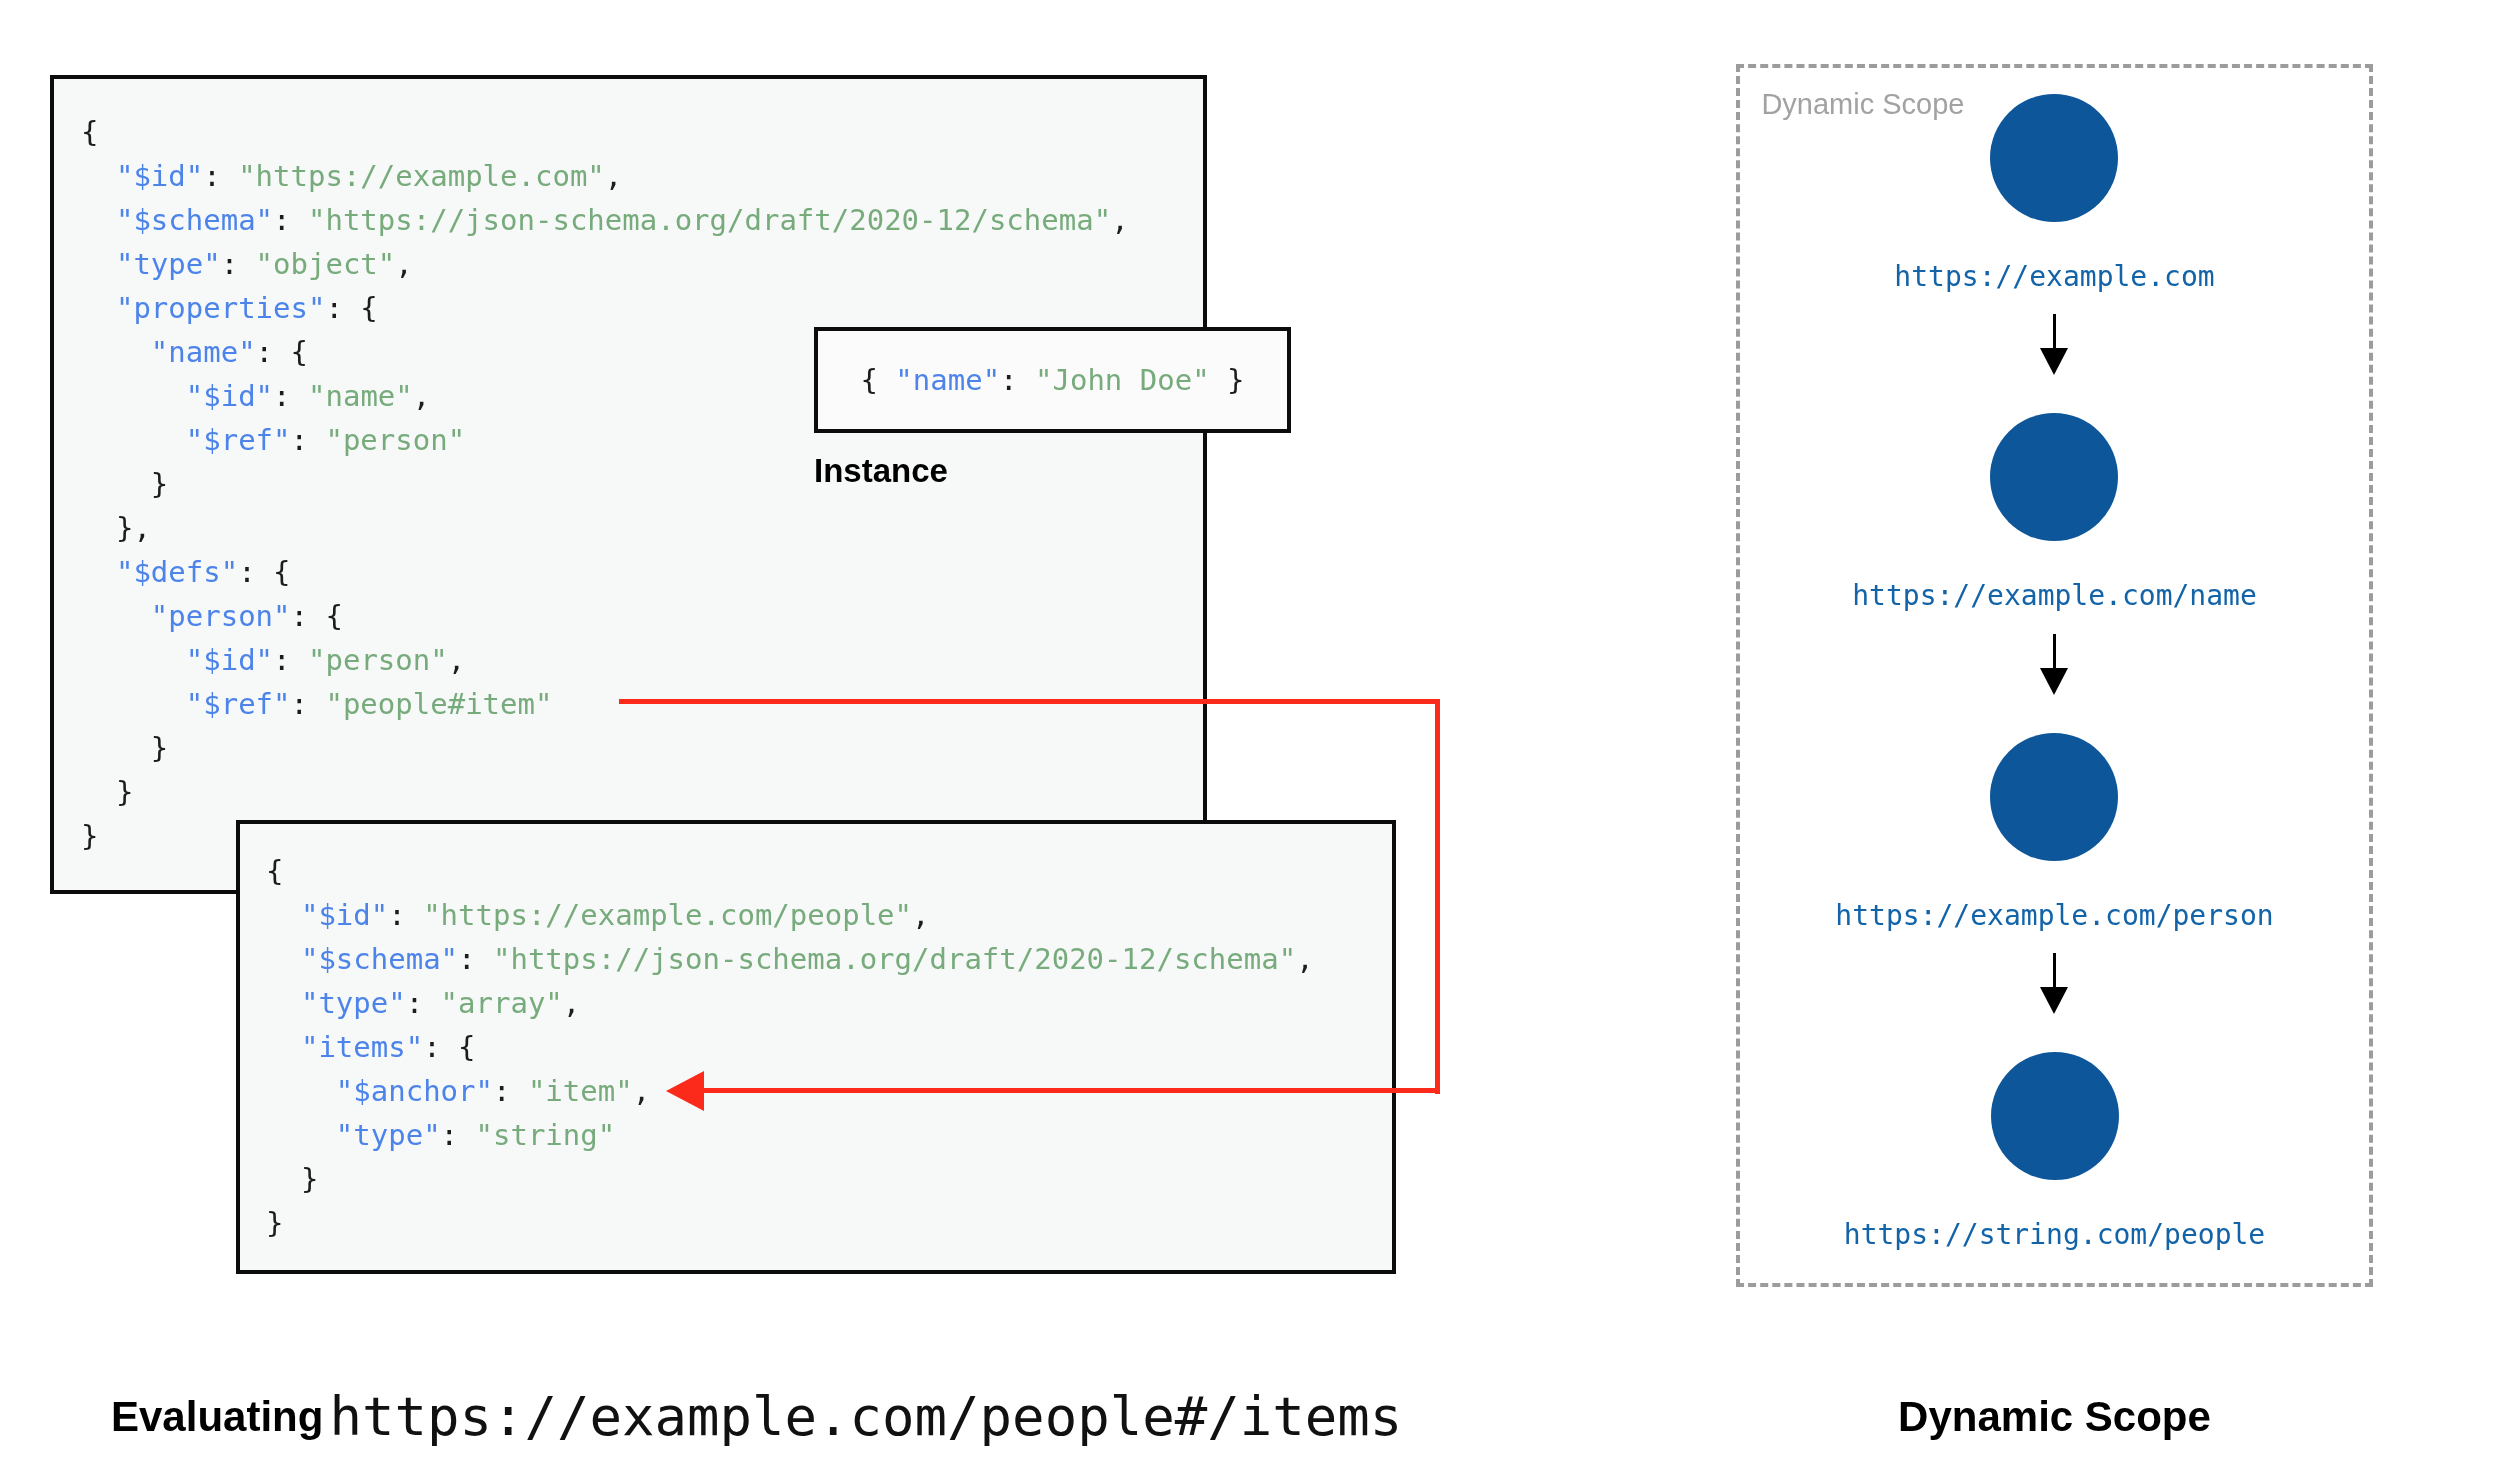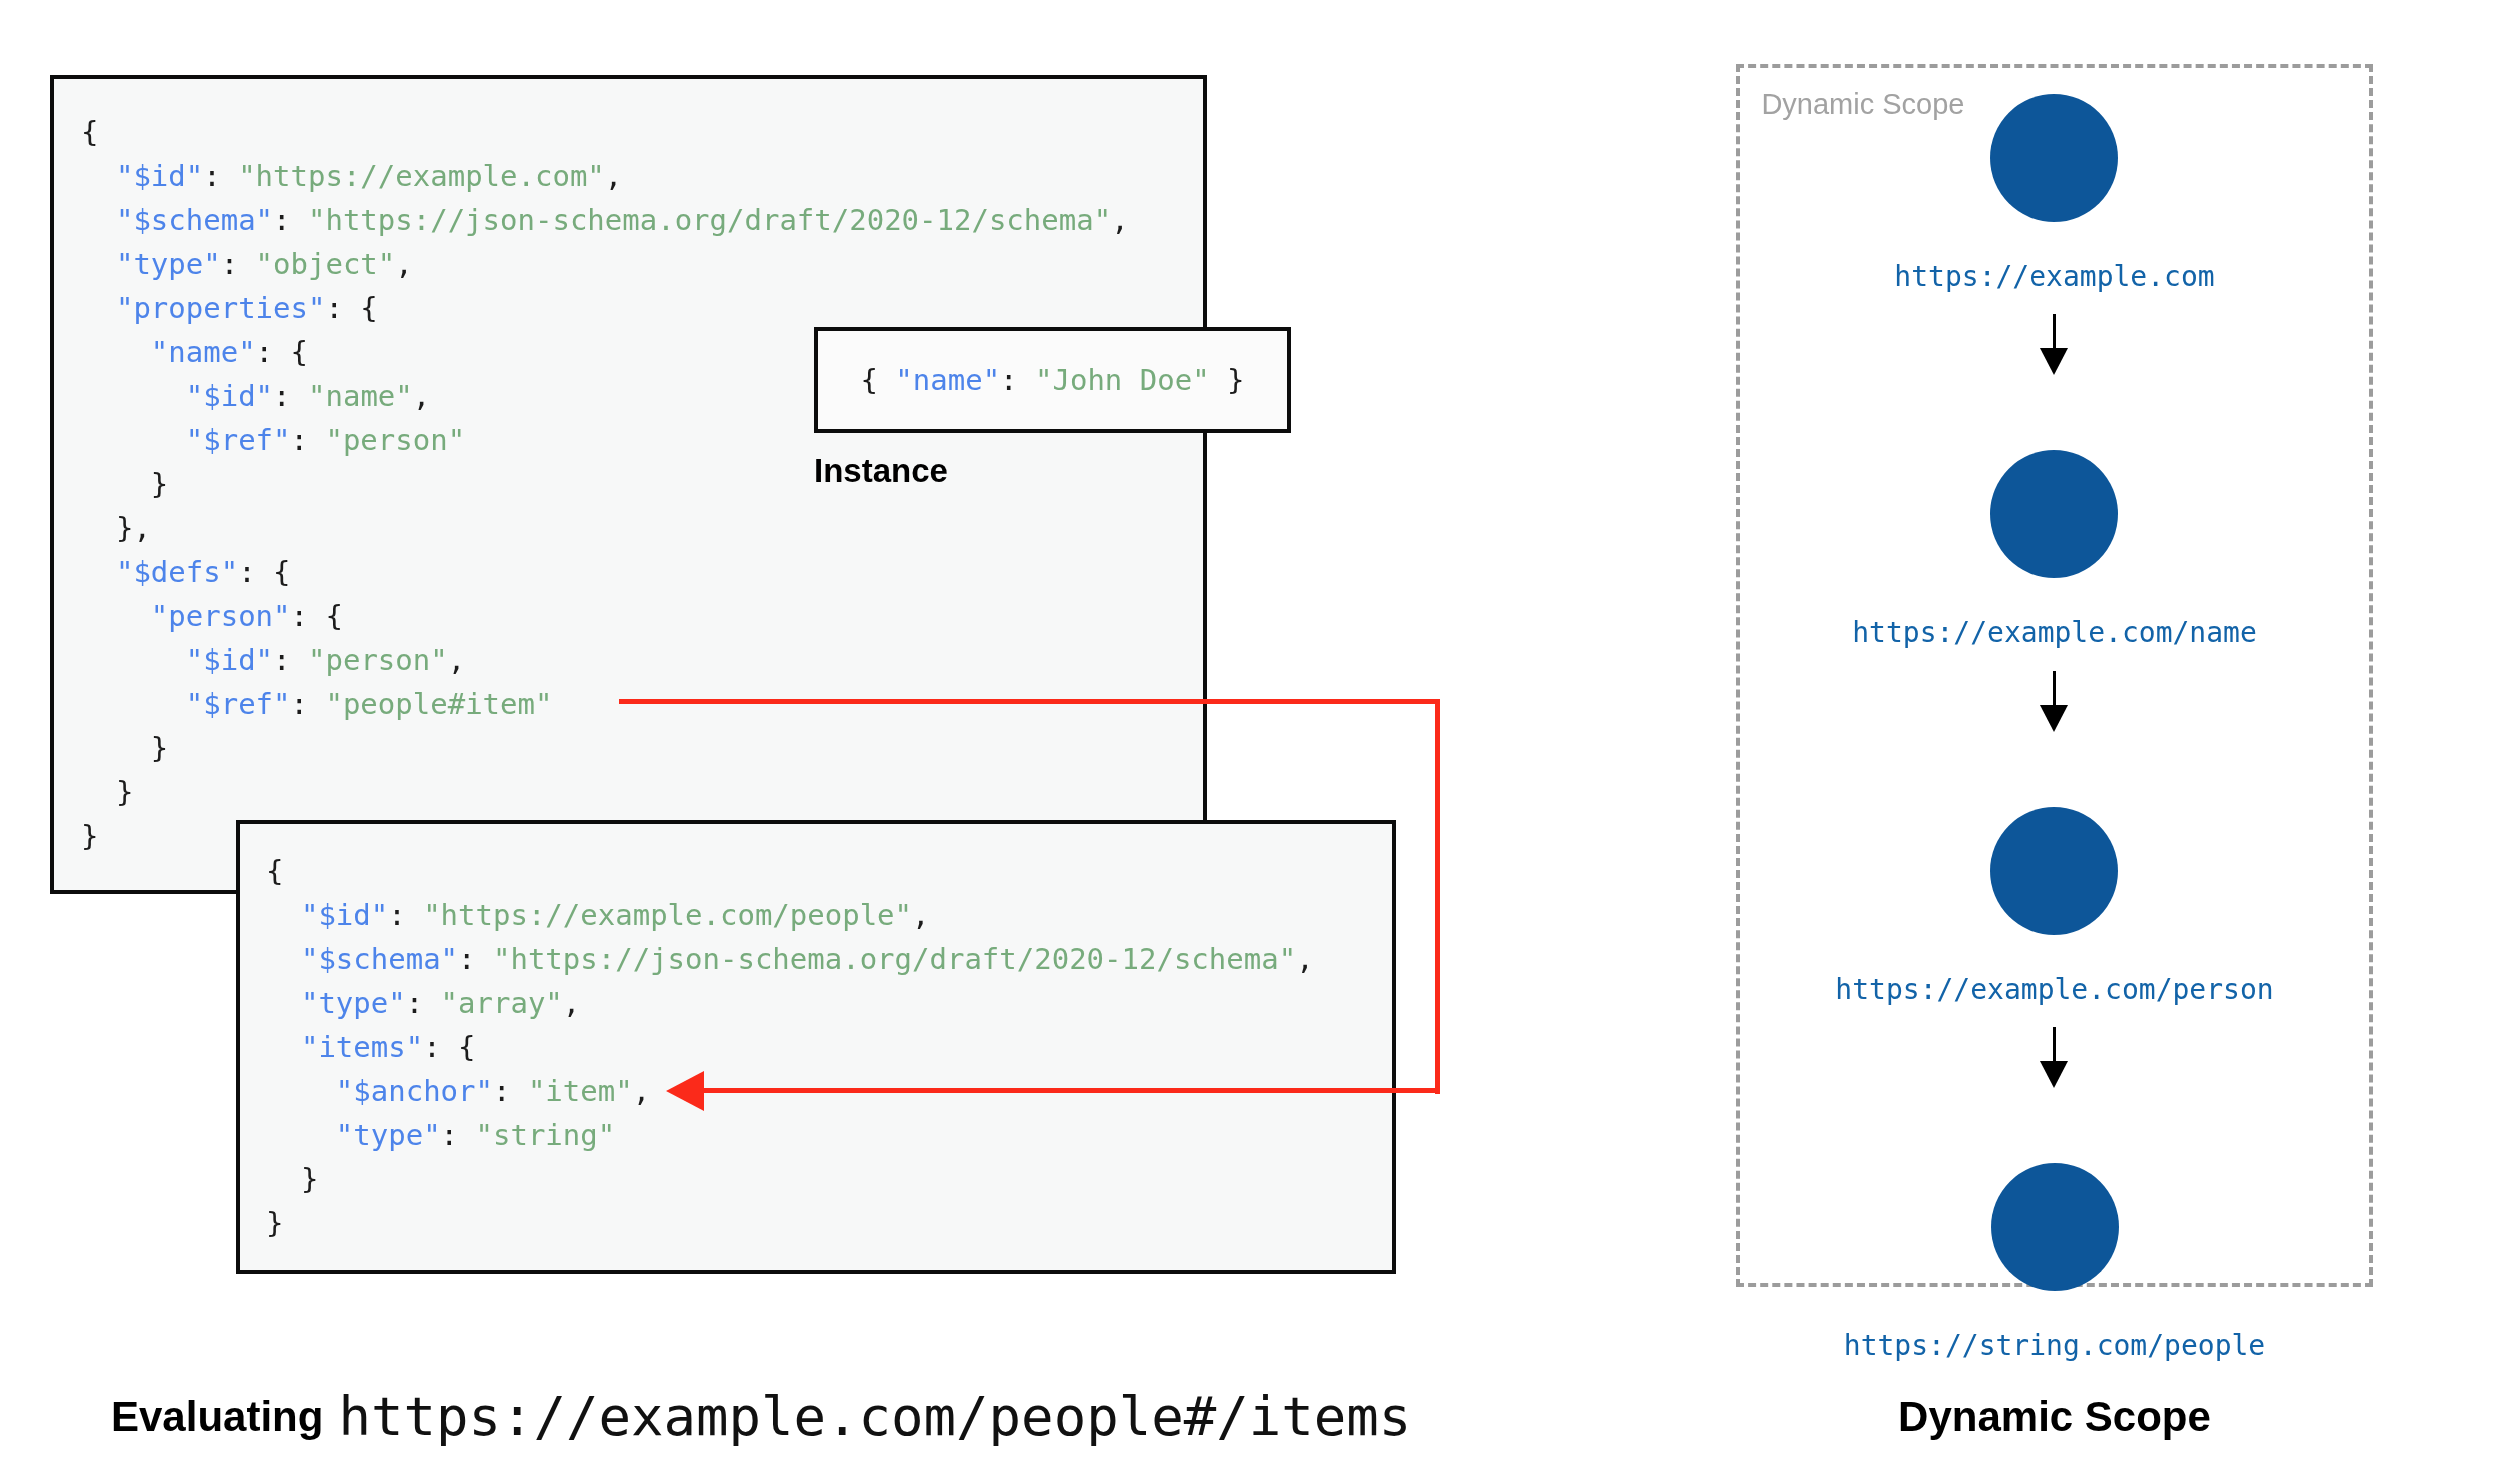--- a/index.html
+++ b/index.html
@@ -37,32 +37,32 @@
   #red-seg-bottom{left:701px;top:1088px;width:739px;height:5.3px;}
   #red-arrowhead{position:absolute;left:666px;top:1071px;width:0;height:0;z-index:5;
                  border-top:20px solid transparent;border-bottom:20px solid transparent;
                  border-right:38px solid var(--c-red);}
 
   
   #scope-panel{position:absolute;left:1736px;top:64px;width:637px;height:1223px;
                border:4.3px dashed var(--c-dash);background:#ffffff;z-index:1;}
   #scope-title{position:absolute;left:21.4px;top:20.3px;font-family:"Liberation Sans",sans-serif;
                font-size:29px;color:var(--c-title);}
-  #scope-nodes{position:absolute;left:0;top:26px;width:100%;display:flex;flex-direction:column;align-items:center;gap:37px;}
+  #scope-nodes{position:absolute;left:0;top:26px;width:100%;display:flex;flex-direction:column;align-items:center;}
   .scope-seg{display:flex;flex-direction:column;align-items:center;}
   .scope-seg + .scope-seg .scope-circle{margin-top:38px;}
   .scope-circle{width:128px;height:128px;border-radius:50%;background:var(--c-node);}
   .scope-label{margin-top:38px;font-size:28px;line-height:34px;color:var(--c-label);white-space:pre;}
   .down-arrow{margin-top:20.3px;display:flex;flex-direction:column;align-items:center;}
   .down-arrow .shaft{width:3.7px;height:34px;background:#000;}
   .down-arrow .head{width:0;height:0;border-left:14px solid transparent;border-right:14px solid transparent;
                     border-top:27px solid #000;}
 
   
-  #eval-caption{position:absolute;left:111px;top:1390px;display:flex;align-items:flex-start;gap:15px;line-height:53px;}
+  #eval-caption{position:absolute;left:111px;top:1390px;display:flex;align-items:flex-start;gap:6px;line-height:53px;}
   #eval-prefix{font-family:"Liberation Sans",sans-serif;font-weight:bold;font-size:42px;color:#000;}
   #eval-url{font-size:54px;color:#111;white-space:pre;}
   #scope-caption{position:absolute;left:1736px;top:1390px;width:637px;text-align:center;line-height:53px;
                  font-family:"Liberation Sans",sans-serif;font-weight:bold;font-size:42px;color:#000;}
 </style>
 </head>
 <body>
 
 <div id="canvas">
 

